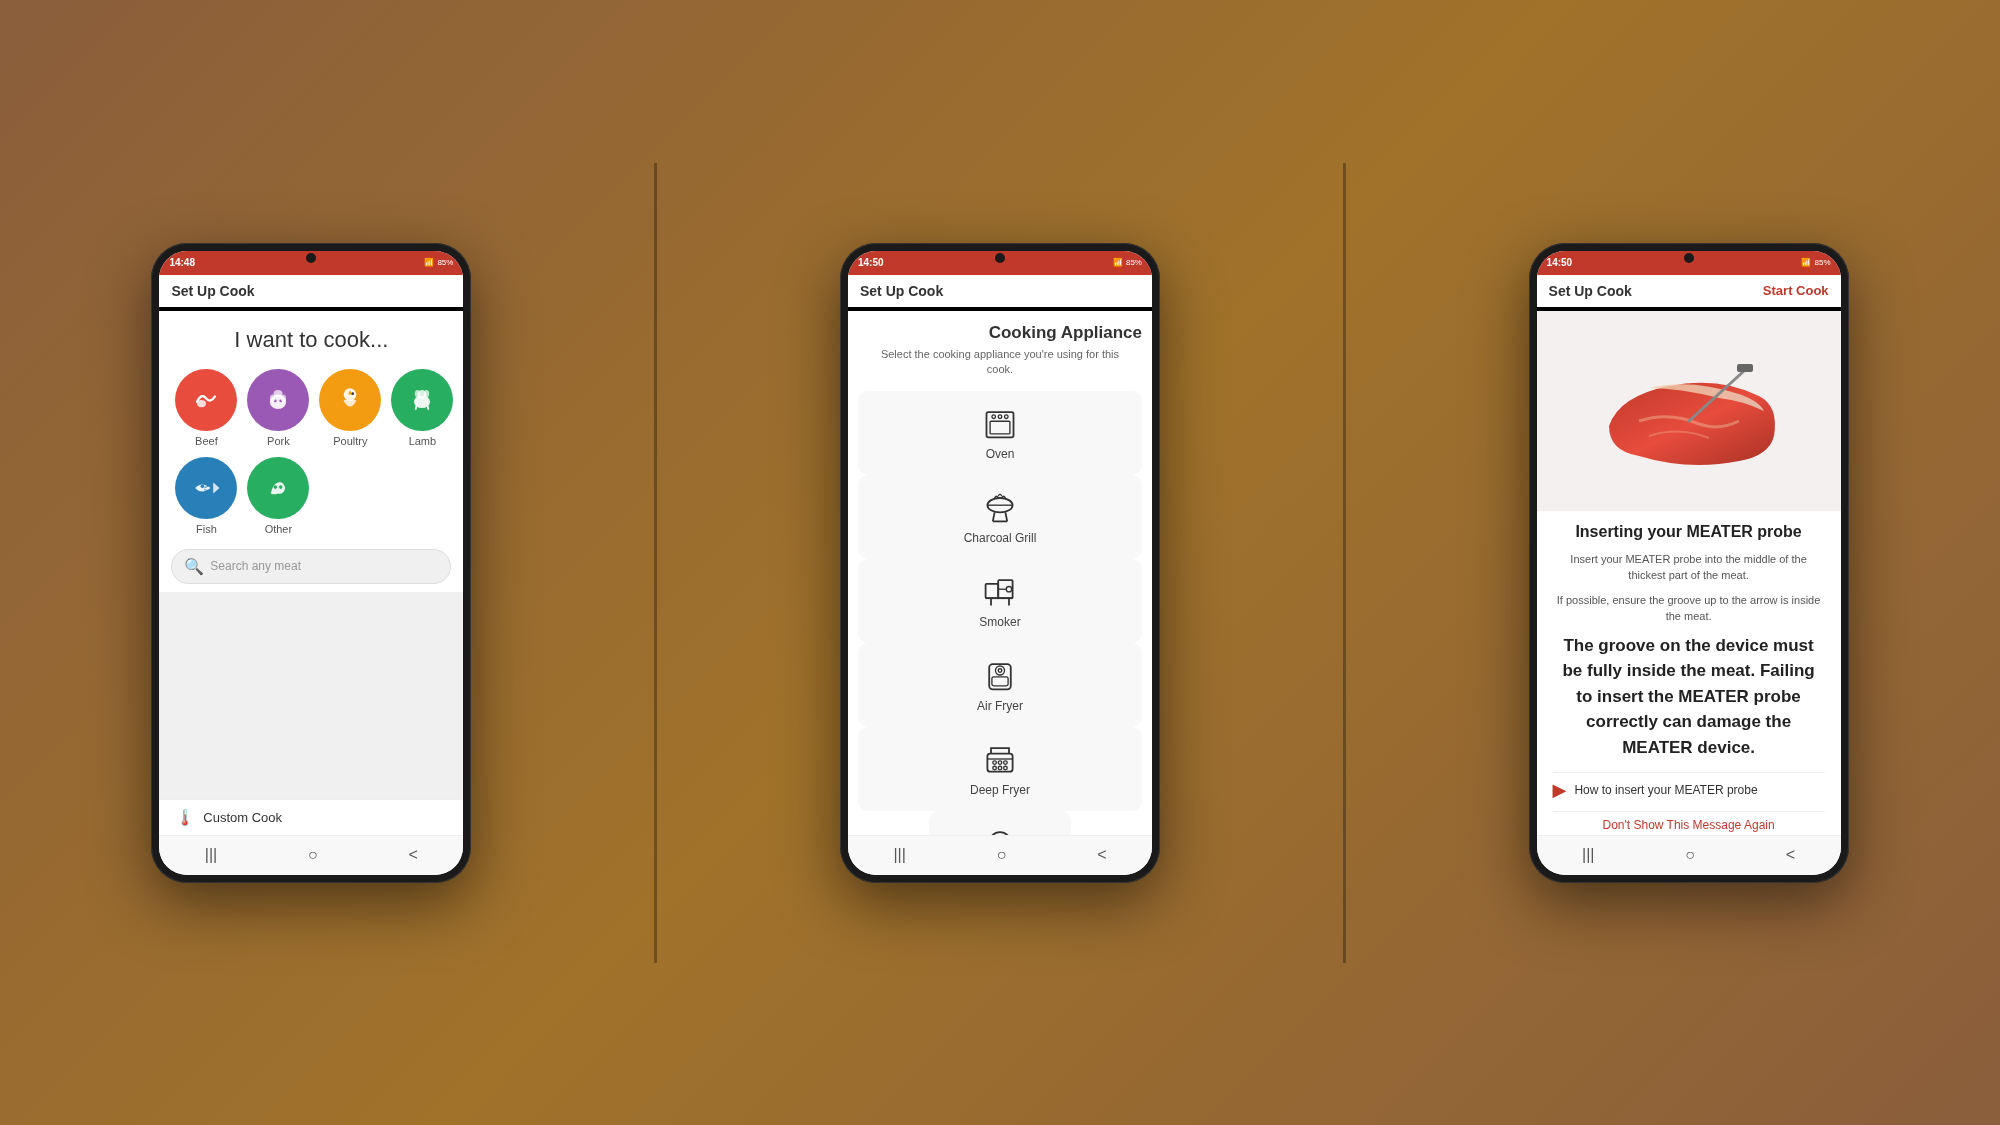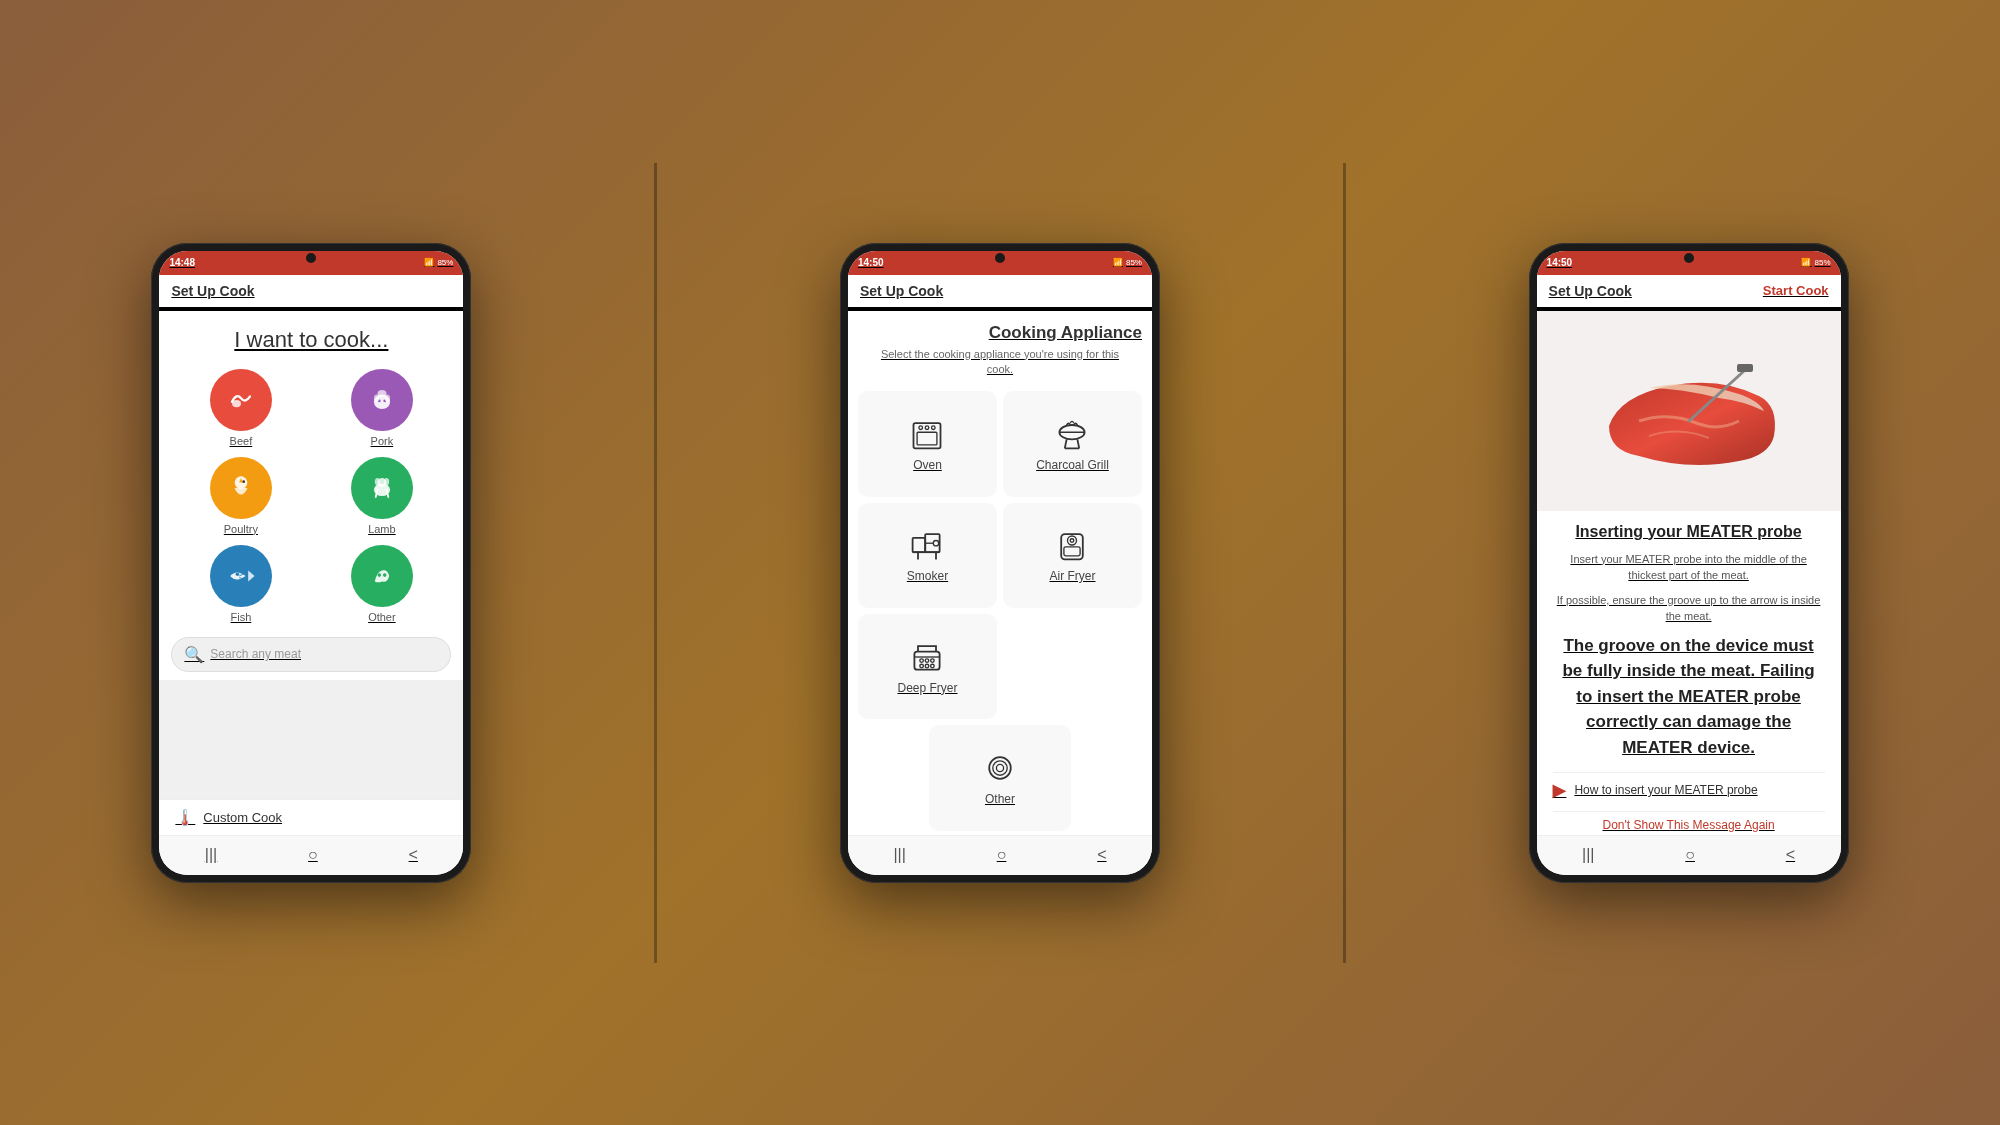--- a/index.html
+++ b/index.html
@@ -23,21 +23,20 @@
       justify-content: space-around;
       padding: 40px 60px;
     }
 
     
     .phone-wrapper {
       position: relative;
       display: flex;
       align-items: center;
       justify-content: center;
-      text-decoration: underline;
     }
 
     .phone {
       width: 320px;
       height: 640px;
       background: #1a1a1a;
       border-radius: 36px;
       padding: 8px;
       box-shadow: 0 20px 60px rgba(0,0,0,0.5), inset 0 0 0 1px #333;
       position: relative;
@@ -103,21 +102,21 @@
     .cook-title {
       font-size: 22px;
       font-weight: 300;
       color: #333;
       text-align: center;
       padding: 16px 10px 10px;
     }
 
     .meat-grid {
       display: grid;
-      grid-template-columns: repeat(2, 1fr);
+      grid-template-columns: repeat(4, 1fr);
       gap: 10px;
       padding: 6px 16px;
     }
 
     .meat-item {
       display: flex;
       flex-direction: column;
       align-items: center;
       gap: 4px;
     }
@@ -181,22 +180,21 @@
     .appliance-subtitle {
       font-size: 11px;
       color: #666;
       text-align: center;
       padding: 0 20px 10px;
       line-height: 1.4;
     }
 
     .appliance-grid {
       display: grid;
-      grid-template-columns: repeat(2, 1fr);
-      gap: 6px;
+      grid-template-columns: repeat(1, 1fr);
       padding: 4px 10px;
       flex: 1;
       overflow-y: auto;
     }
 
     .appliance-item {
       background: #f8f8f8;
       border-radius: 10px;
       display: flex;
       flex-direction: column;

